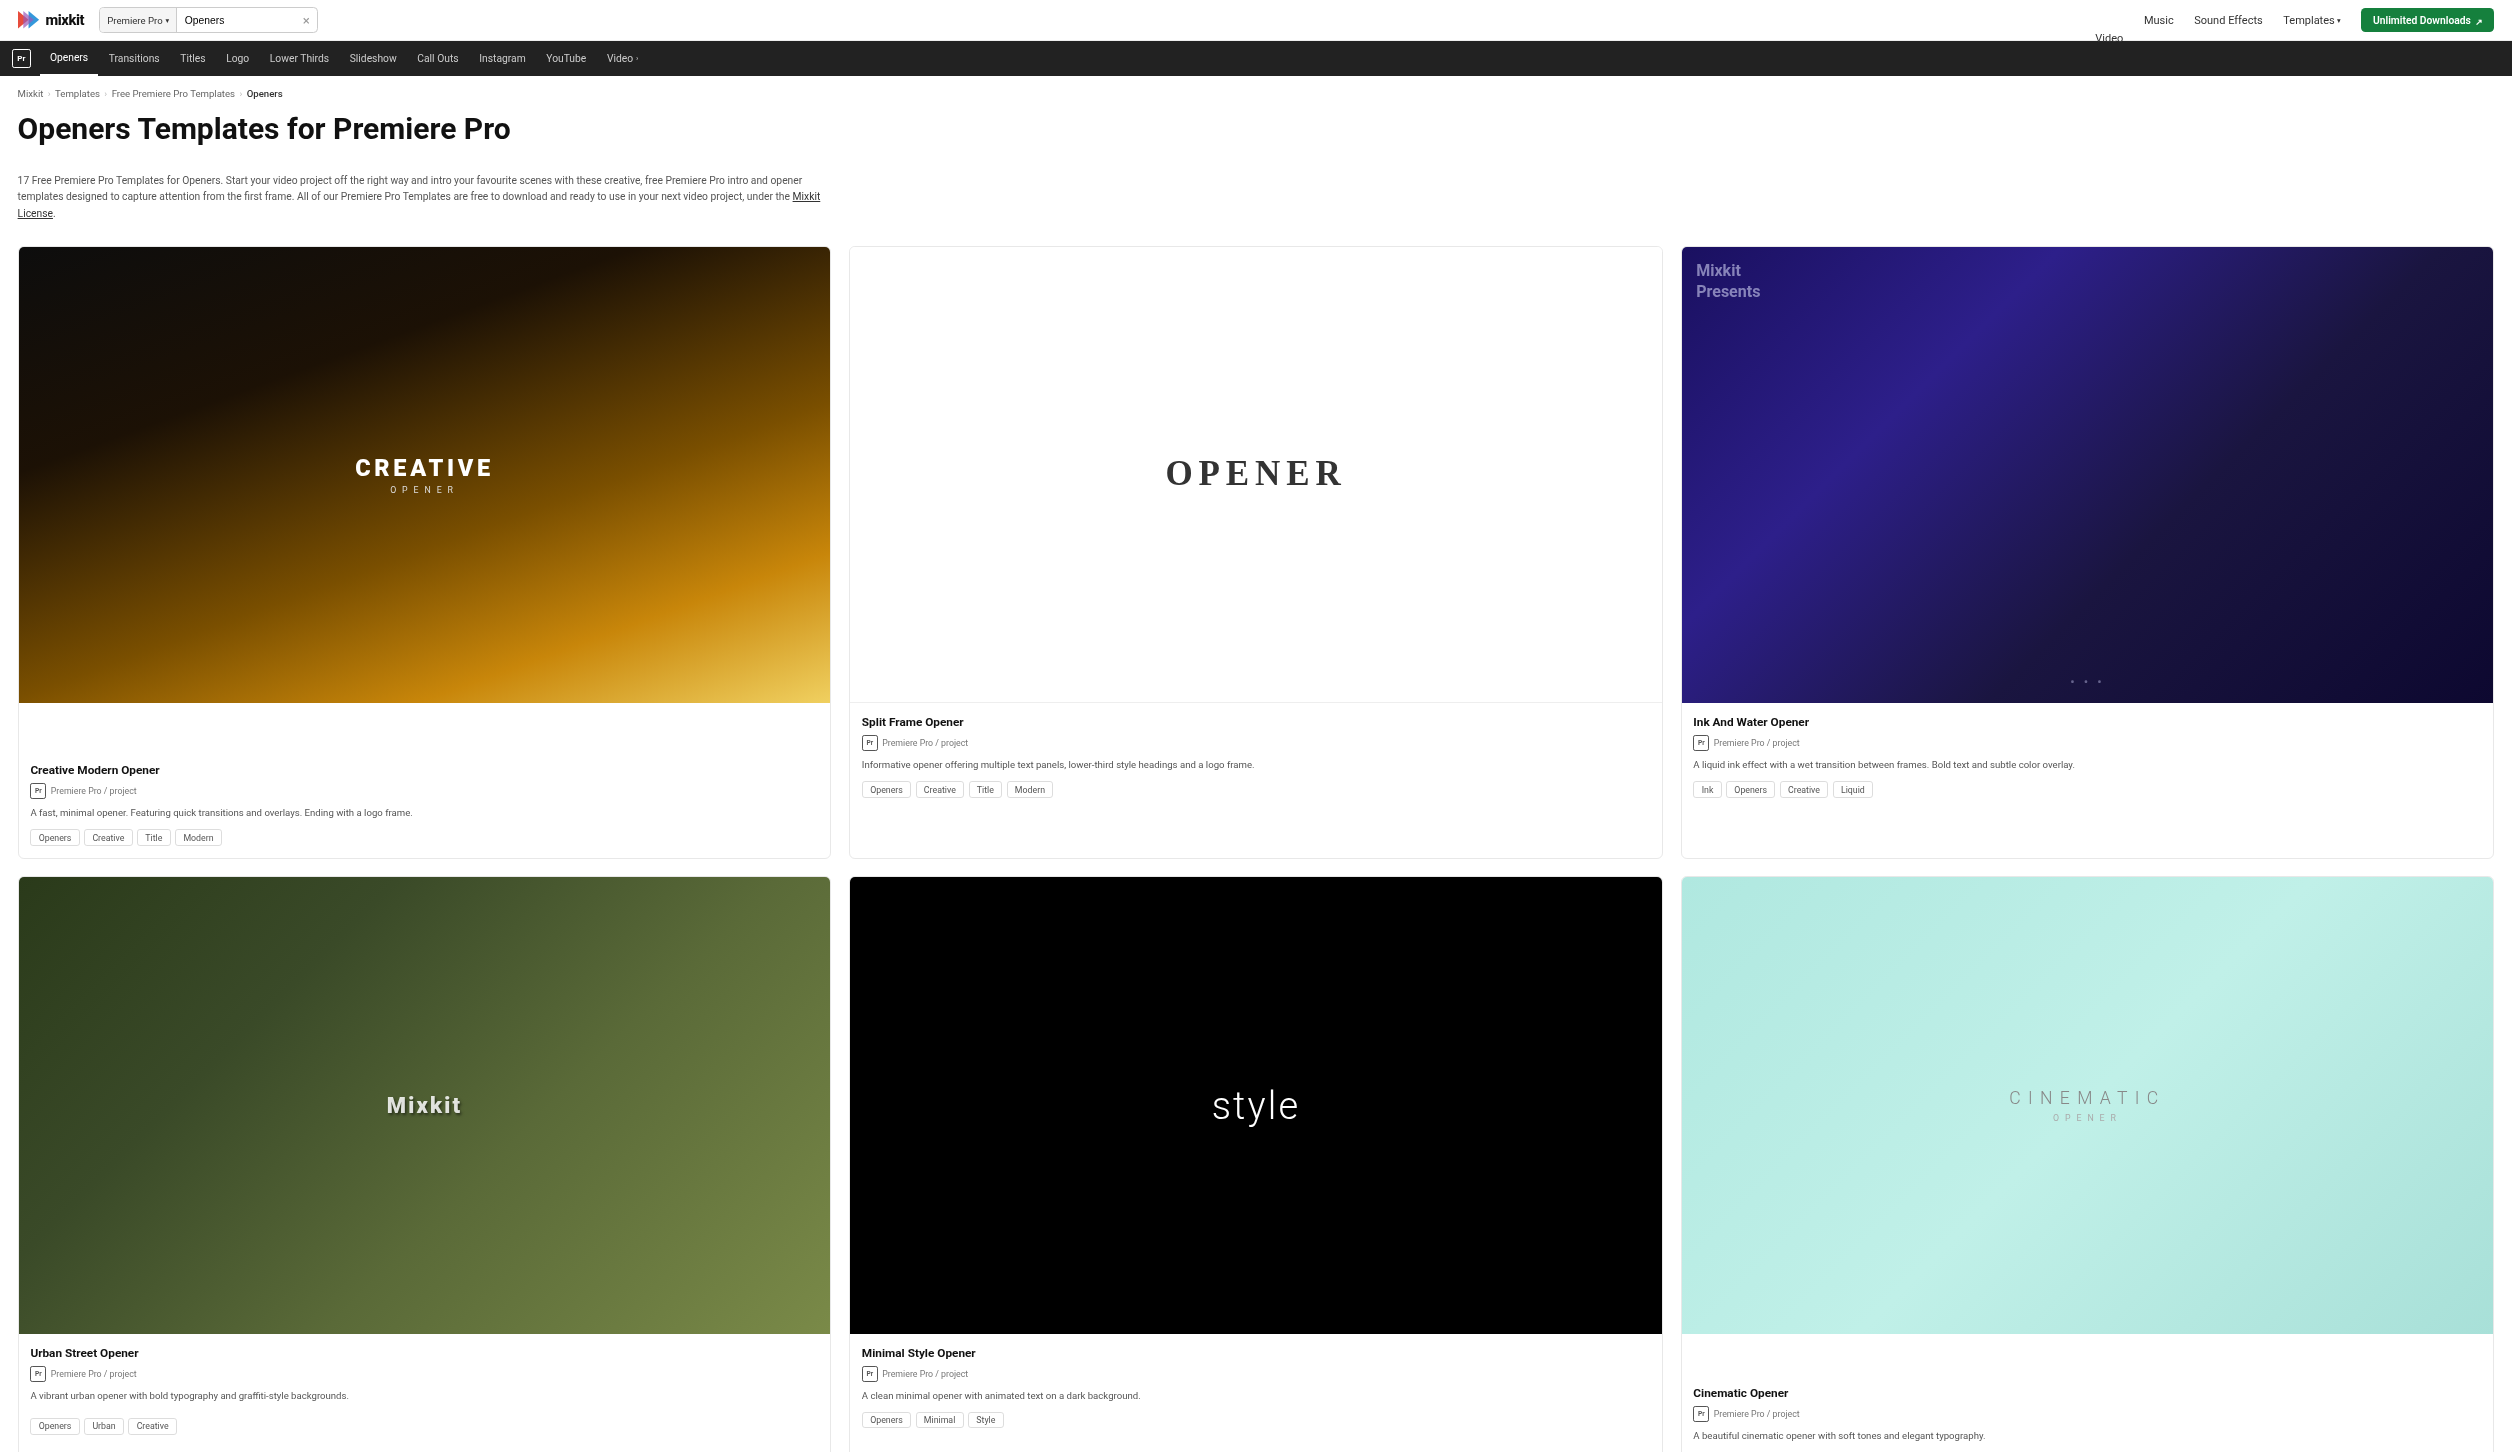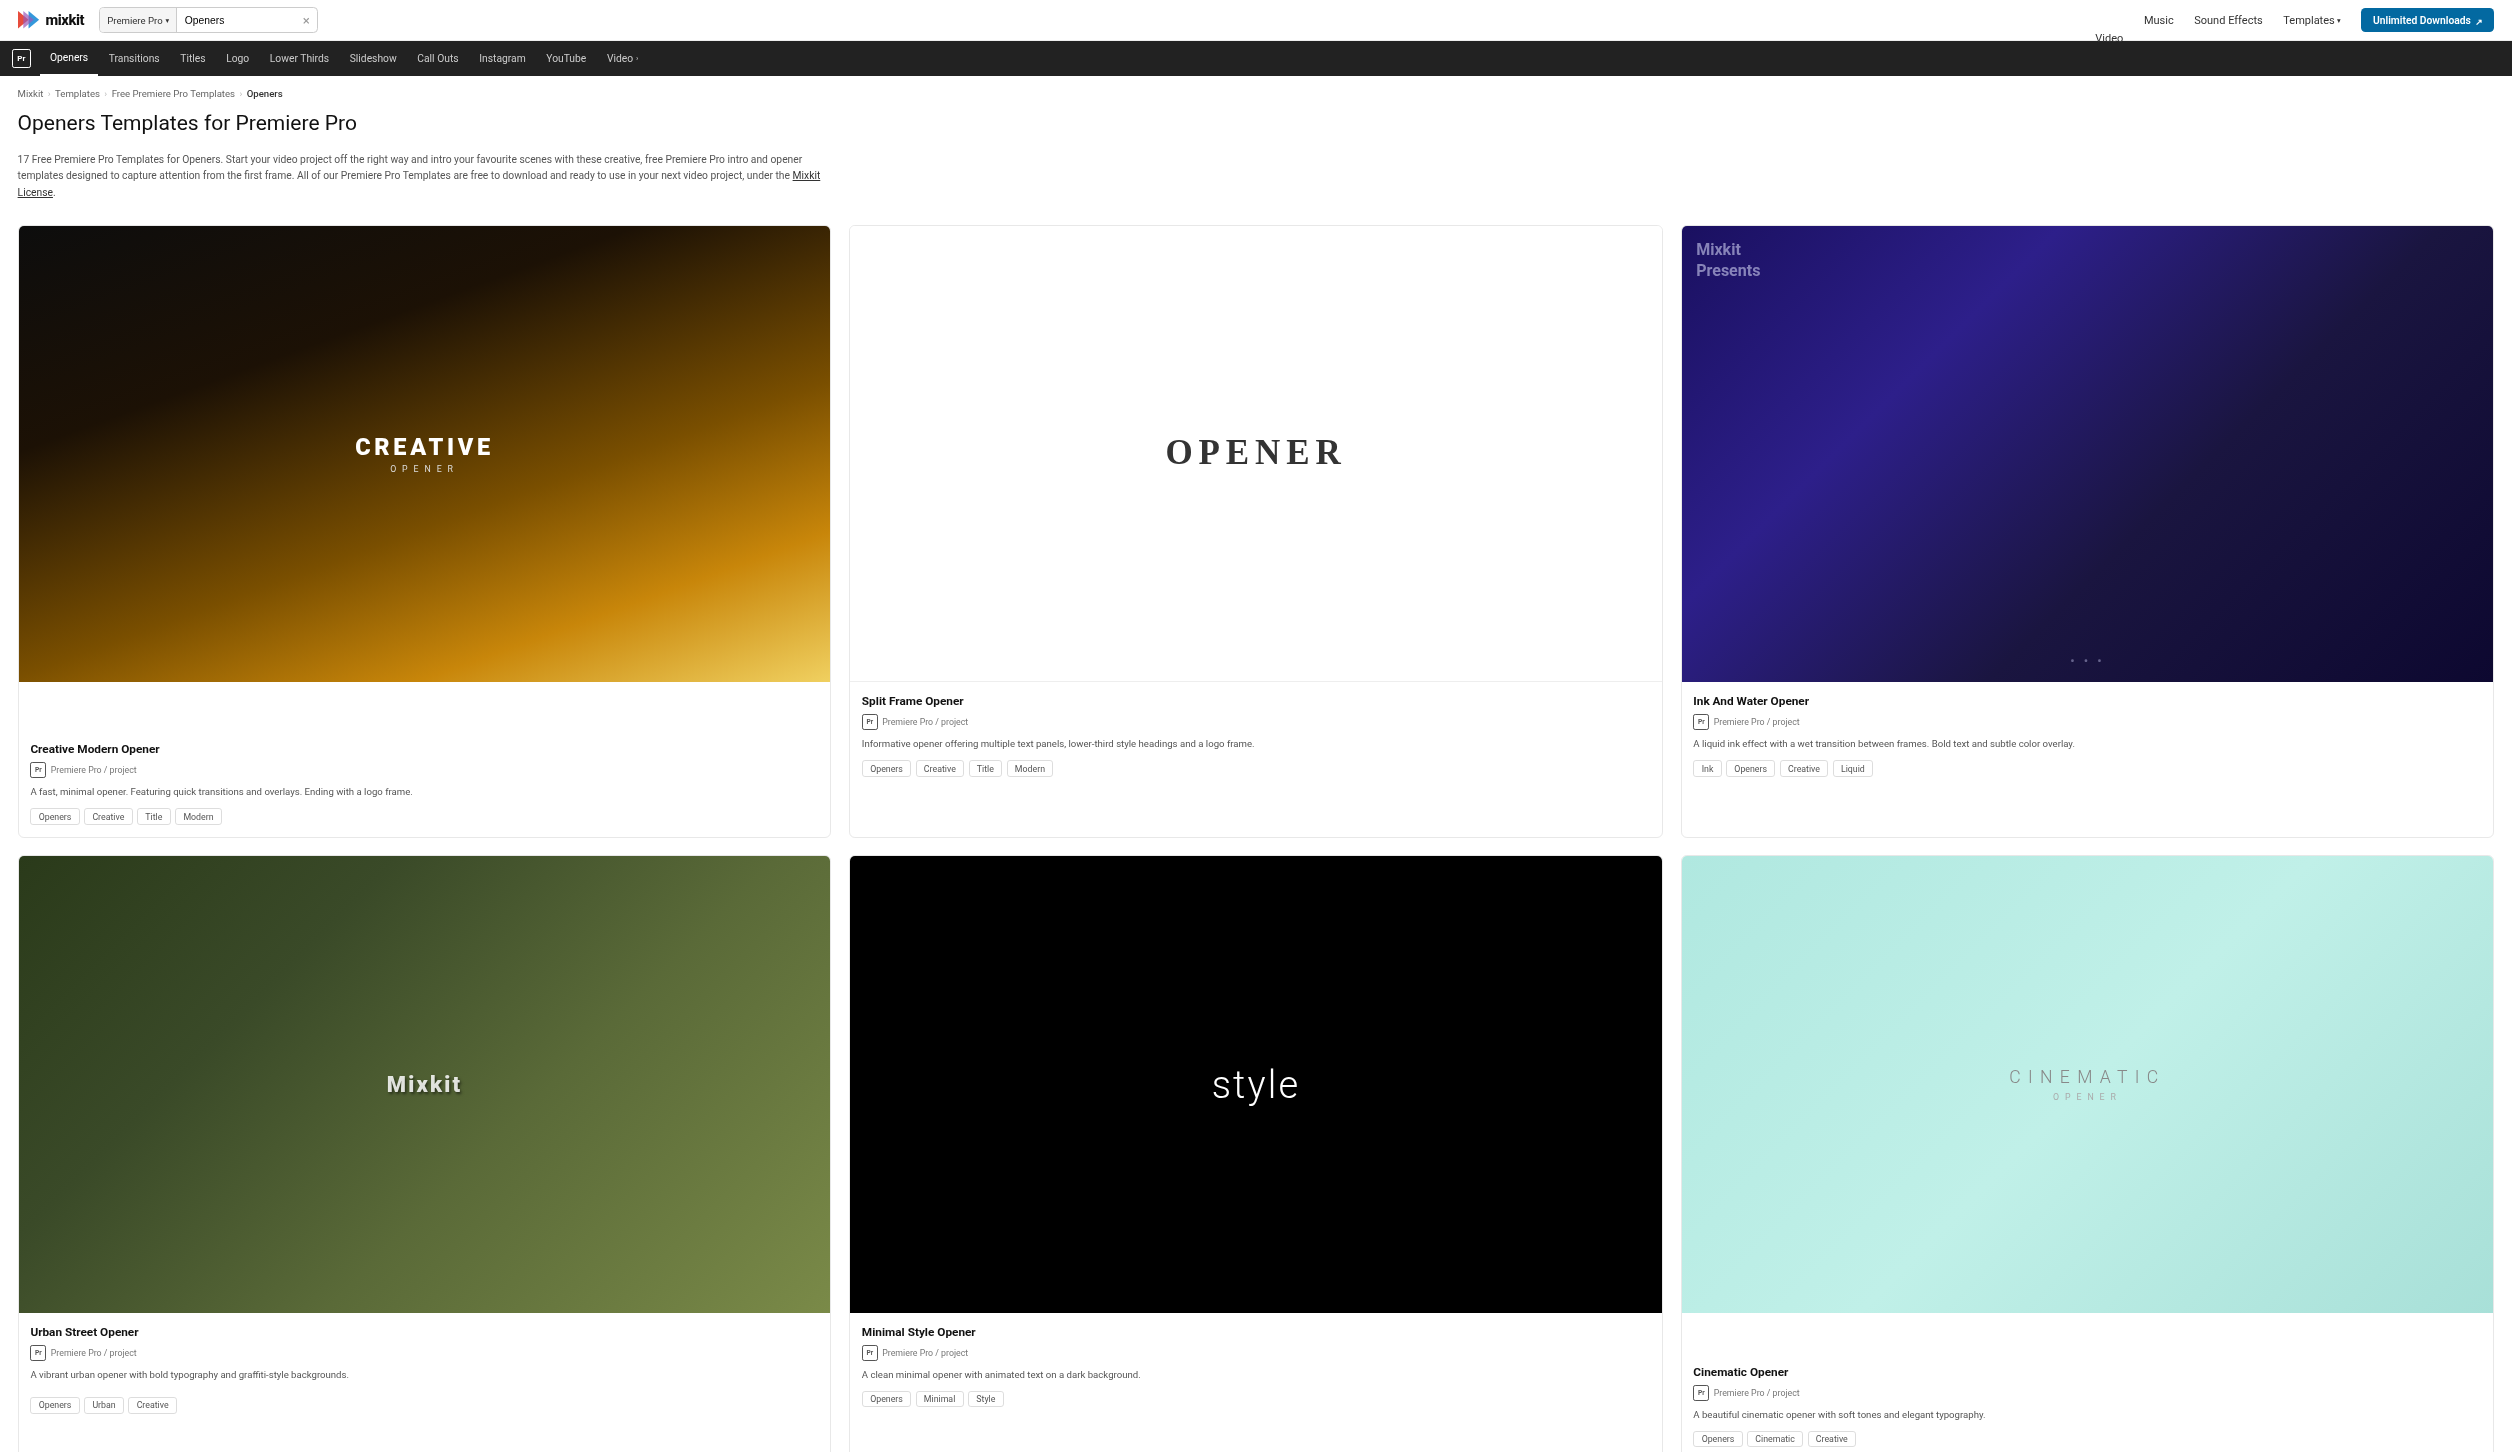--- a/index.html
+++ b/index.html
@@ -46,21 +46,21 @@
   </div>
 
   <div style="display:flex;align-items:center;gap:20.6px;margin-left:auto;">
     <a href="#" style="font-size:11px;color:#333;text-decoration:none;margin-top:37px;">Video</a>
     <a href="#" style="font-size:11px;color:#333;text-decoration:none;">Music</a>
     <a href="#" style="font-size:11px;color:#333;text-decoration:none;">Sound Effects</a>
     <a href="#" style="font-size:11px;color:#333;text-decoration:none;display:flex;align-items:center;gap:2.2px;">
       <span>Templates</span>
       <span style="font-size:7.3px;">▾</span>
     </a>
-    <a href="#" style="background:#0369a1;color:#fff;padding:5.9px 11.8px;border-radius:4.4px;font-size:10.3px;font-weight:600;text-decoration:none;display:flex;align-items:flex-end;gap:4.4px;">
+    <a href="#" style="background:#15803d;color:#fff;padding:5.9px 11.8px;border-radius:4.4px;font-size:10.3px;font-weight:600;text-decoration:none;display:flex;align-items:flex-end;gap:4.4px;">
       <span>Unlimited Downloads</span>
       <span style="font-size:8.8px;">↗</span>
     </a>
   </div>
 </nav>
 
 <nav style="background:#222;display:flex;align-items:center;padding:0 11.8px;height:35px;">
   <div style="display:inline-flex;align-items:center;justify-content:center;border:1.5px solid #fff;color:#fff;font-size:8px;font-weight:700;width:19px;height:19px;border-radius:2.2px;margin-right:8.8px;flex-shrink:0;">Pr</div>
 
   <a href="#" style="color:#fff;font-size:10.3px;padding:0 10.3px;height:35px;display:flex;align-items:center;border-bottom:2.2px solid #fff;text-decoration:none;">Openers</a>
@@ -82,21 +82,21 @@
   <a href="#" style="color:#666;text-decoration:none;">Mixkit</a>
   <span style="color:#bbb;">›</span>
   <a href="#" style="color:#666;text-decoration:none;">Templates</a>
   <span style="color:#bbb;">›</span>
   <a href="#" style="color:#666;text-decoration:none;">Free Premiere Pro Templates</a>
   <span style="color:#bbb;">›</span>
   <span style="color:#333;font-weight:500;">Openers</span>
 </div>
 
 <div style="padding:5.9px 17.6px 11.8px;">
-  <h1 style="font-size:21px;font-weight:400;color:#111;margin-bottom:17px;">Openers Templates for Premiere Pro</h1>
+  <h1 style="font-size:30px;font-weight:700;color:#111;margin-bottom:27px;">Openers Templates for Premiere Pro</h1>
   <p style="font-size:10.3px;color:#555;line-height:1.6;max-width:808px;">
     <span>17 Free Premiere Pro Templates for Openers. Start your video project off the right way and intro your favourite scenes with these creative, free Premiere Pro intro and opener templates designed to capture attention from the first frame. All of our Premiere Pro Templates are free to download and ready to use in your next video project, under the</span>
     <a href="#" style="color:#333;text-decoration:underline;">Mixkit License</a><span>.</span>
   </p>
 </div>
 
 <div style="display:grid;grid-template-columns:repeat(3,1fr);gap:17.6px;padding:11.8px 17.6px 17.6px;">
 
   <div class="card" style="border:0.7px solid #e8e8e8;border-radius:5.9px;overflow:hidden;background:#fff;">
     <div style="width:100%;aspect-ratio:16/9;background:linear-gradient(160deg,#0d0d0d 0%,#1c1105 30%,#7a4f00 60%,#c8860a 80%,#f0d060 100%);display:flex;flex-direction:column;align-items:center;justify-content:center;cursor:pointer;">

